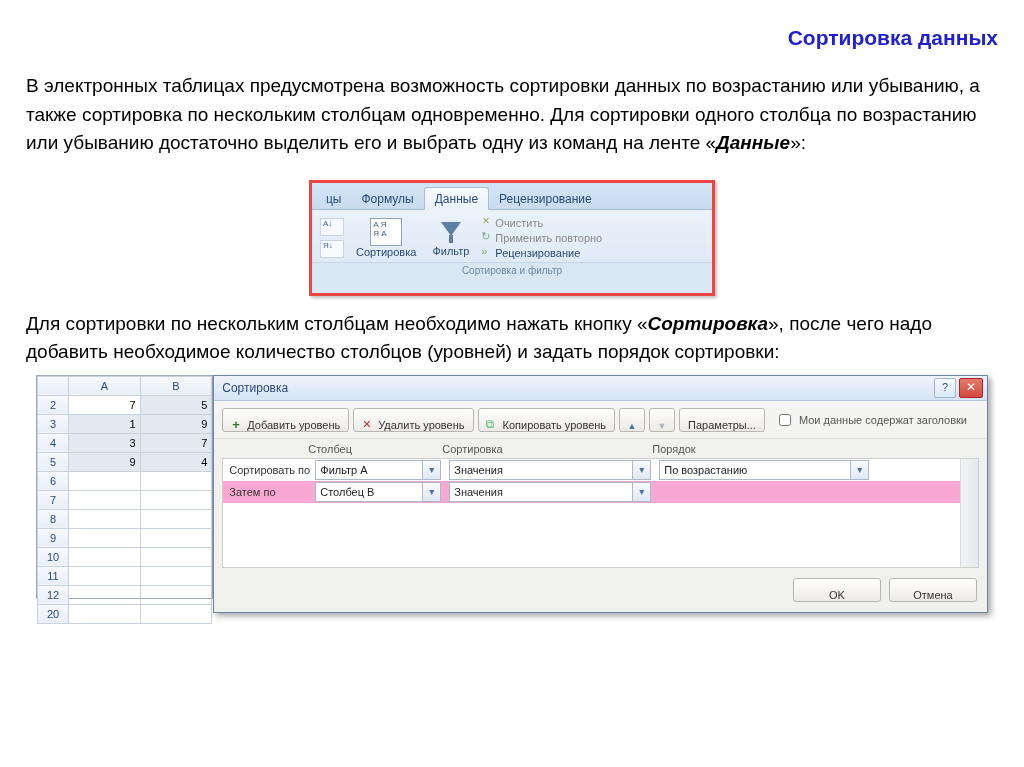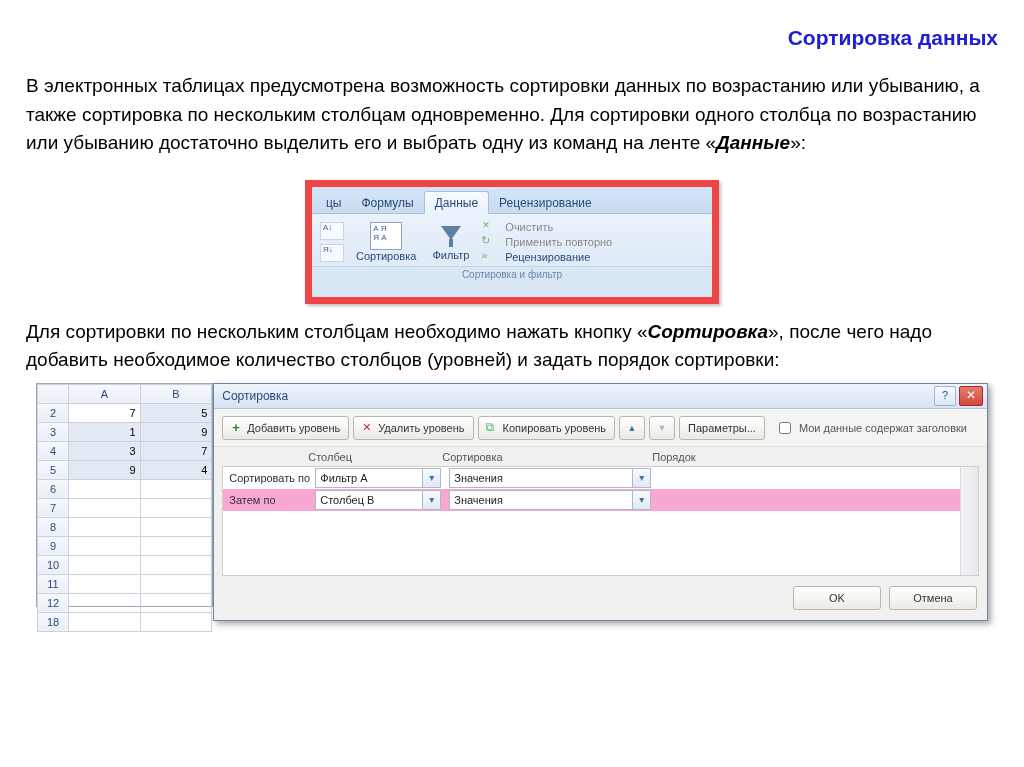--- a/index.html
+++ b/index.html
@@ -27,21 +27,21 @@
     line-height: 1.5;
     margin: 0 0 8px 0;
     color: #000;
   }
   .italic-bold { font-style: italic; font-weight: bold; }
 
   
   .ribbon-wrap {
     width: 400px;
     margin: 22px auto 14px auto;
-    border: 7px solid #ef4444;
+    border: 3px solid #ef4444;
     background: #4d7c0f;
     box-shadow: 2px 2px 3px rgba(0,0,0,0.25);
   }
   .ribbon-tabs {
     display: flex;
     align-items: flex-end;
     background: linear-gradient(#d3e5f7,#c9dcf0);
     height: 26px;
     font-size: 12px;
     border-bottom: 1px solid #a9bed6;
@@ -126,21 +126,21 @@
     background: #f7fbff;
     padding: 1px 2px;
   }
   .small-list {
     display: flex;
     flex-direction: column;
     gap: 3px;
     font-size: 11px;
     color: #888;
   }
-  .small-list .row { display: flex; align-items: center; gap: 11px; }
+  .small-list .row { display: flex; align-items: center; gap: 1px; }
   .mini-icon {
     width: 13px; height: 12px;
     display: inline-block;
     position: relative;
   }
   .mini-clear::before { content:"✕"; font-size:9px; color:#8a5; position:absolute; left:1px; top:-1px; }
   .mini-reapply::before { content:"↻"; font-size:11px; color:#7a8; position:absolute; left:0; top:-2px; }
   .mini-adv::before { content:"»"; font-size:11px; color:#8a6; position:absolute; left:0; top:-2px; }
   .group-caption {
     font-size: 10px;
@@ -231,21 +231,21 @@
     display: flex;
     align-items: center;
     gap: 4px;
     padding: 7px 8px 6px 8px;
     background: #f4f4f2;
     border-bottom: 1px solid #e0e0de;
   }
   .tb-btn {
     height: 22px;
     display: inline-flex;
-    align-items: center;
+    align-items: flex-end;
     gap: 4px;
     padding: 0 8px;
     background: linear-gradient(#ffffff,#eceae6);
     border: 1px solid #b8b6b0;
     border-radius: 3px;
     font-size: 11px;
     color: #333;
     cursor: default;
   }
   .tb-btn .ic { width: 12px; height: 12px; display: inline-block; position: relative; }
@@ -445,21 +445,21 @@
               <td class="rowhdr">11</td>
               <td></td>
               <td></td>
             </tr>
         <tr>
               <td class="rowhdr">12</td>
               <td></td>
               <td></td>
             </tr>
         <tr>
-              <td class="rowhdr">18</td>
+              <td class="rowhdr">20</td>
               <td></td>
               <td></td>
             </tr>
       </tbody>
         </table>
     </div>
 
     <div class="dialog">
       <div class="dlg-titlebar">
         <span class="dlg-title">Сортировка</span>
@@ -502,20 +502,24 @@
         <div class="grid-row">
           <span class="lbl">Сортировать по</span>
           <span class="combo c-col">
               <span class="cv">Фильтр A</span>
               <span class="dd"></span>
             </span>
           <span class="combo c-sort">
               <span class="cv">Значения</span>
               <span class="dd"></span>
             </span>
+          <span class="combo c-ord">
+              <span class="cv">По возрастанию</span>
+              <span class="dd"></span>
+            </span>
         </div>
         <div class="grid-row sel">
           <span class="lbl">Затем по</span>
           <span class="combo c-col">
               <span class="cv">Столбец B</span>
               <span class="dd"></span>
             </span>
           <span class="combo c-sort">
               <span class="cv">Значения</span>
               <span class="dd"></span>

